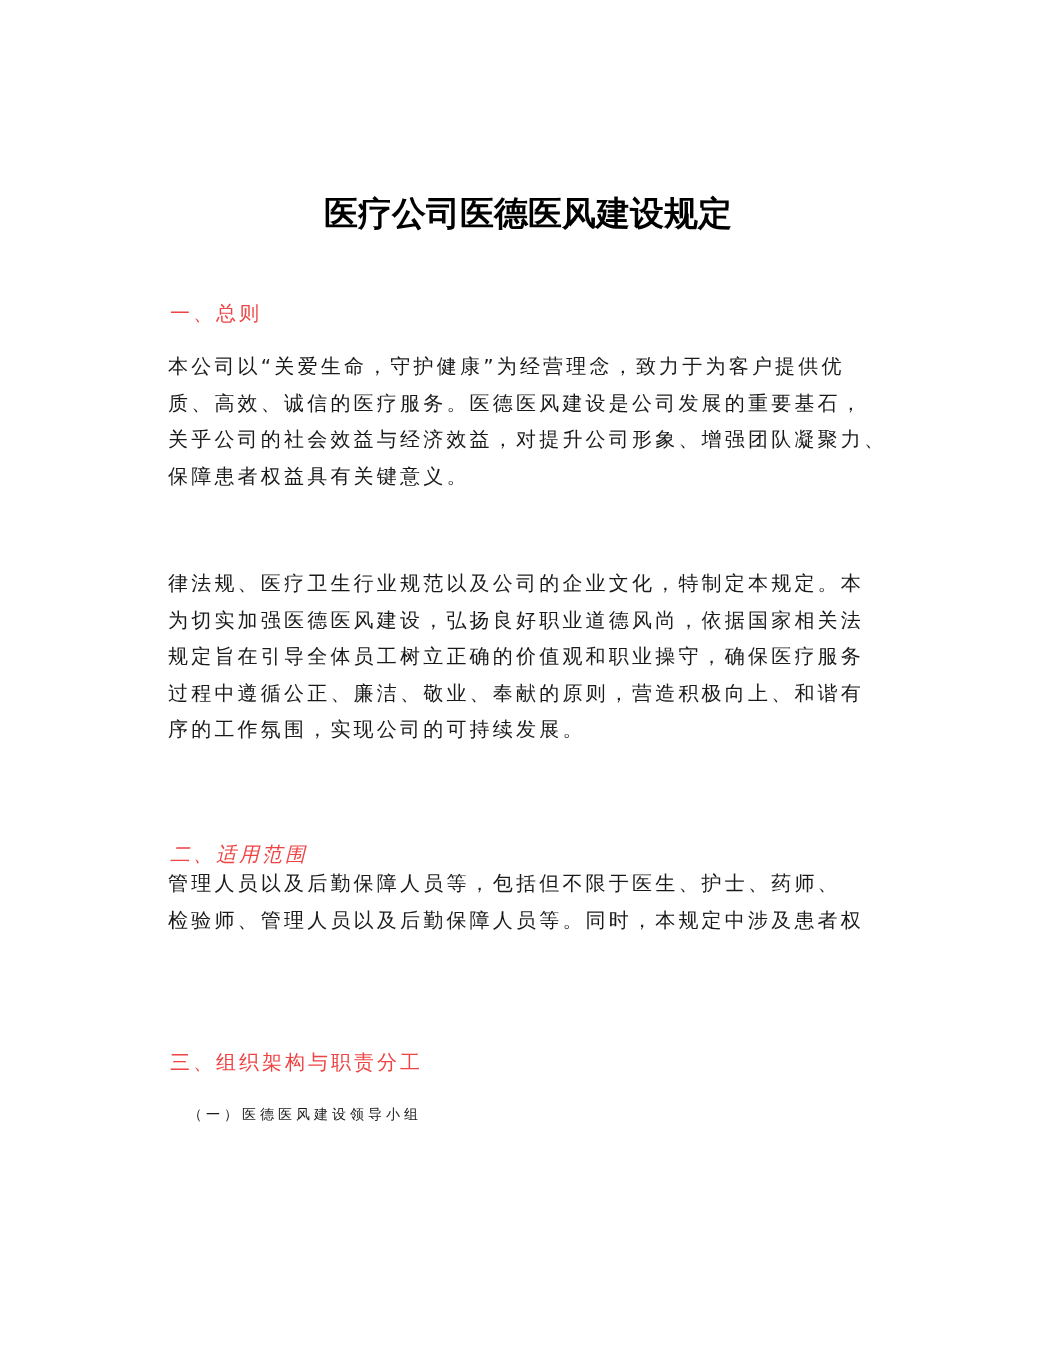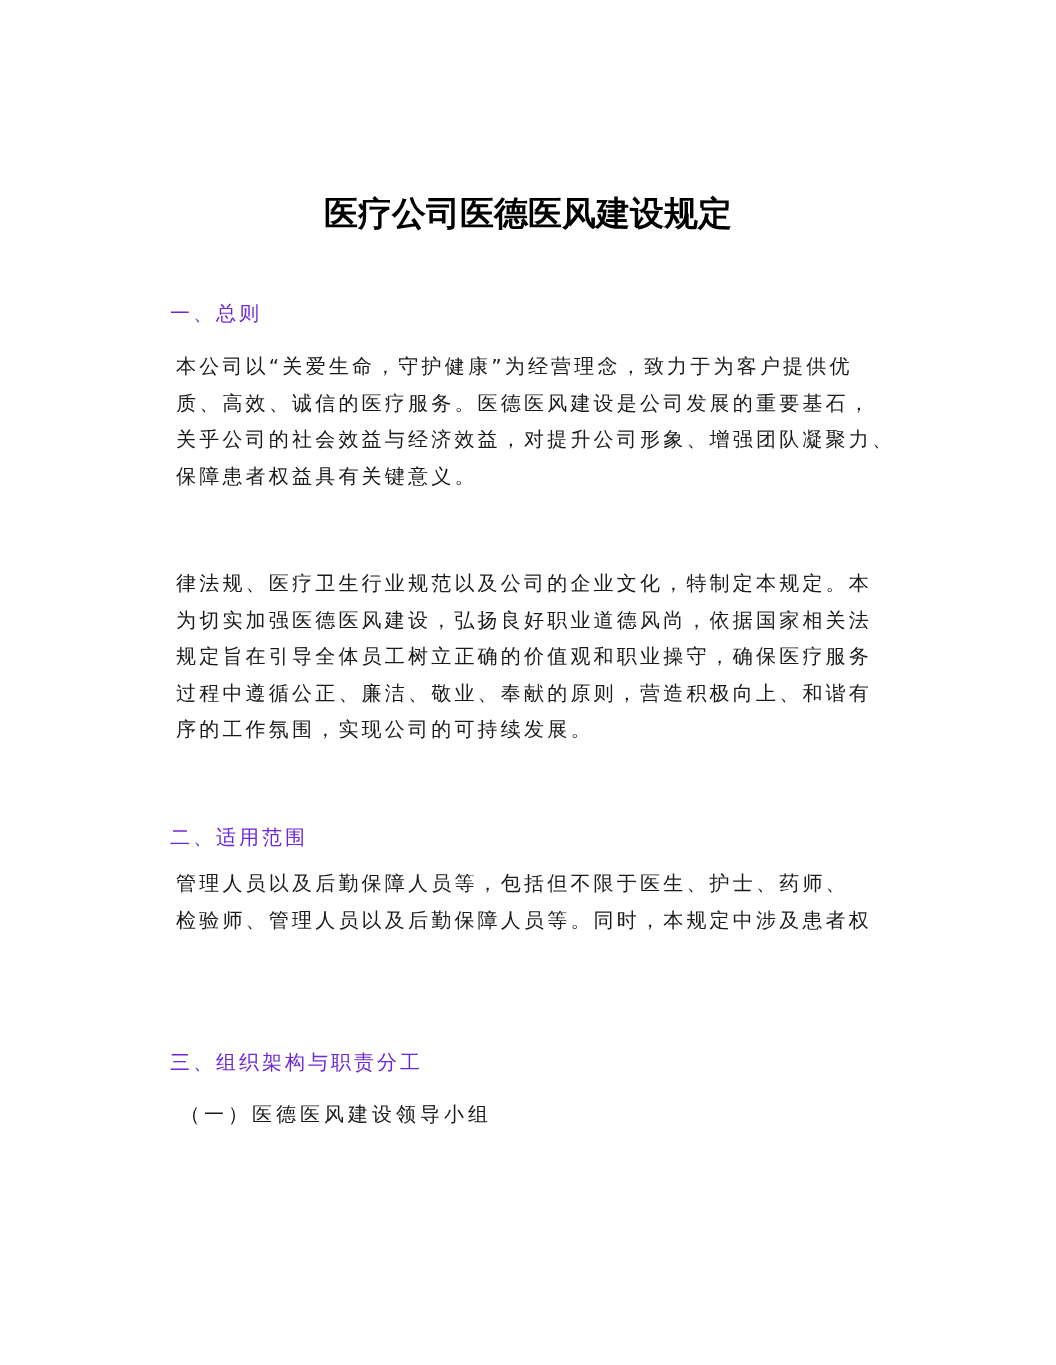--- a/index.html
+++ b/index.html
@@ -9,29 +9,29 @@
     color: #1a1a1a;
   }
   .page { position: absolute; left: 0; top: 0; width: 1056px; height: 1365px; margin-top: 8px; }
   .title {
     position: absolute; left: 0; width: 1056px; top: 180px;
     text-align: center; font-size: 34px; font-weight: bold; color: #000;
     letter-spacing: 0px; line-height: 50px;
   }
   .heading {
     position: absolute; left: 170px; font-size: 20px; letter-spacing: 3px;
-    line-height: 30px; color: #6d28d9;
+    line-height: 30px; color: #ef4444;
   }
   .para {
-    position: absolute; left: 176px; width: 770px;
+    position: absolute; left: 168px; width: 770px;
     font-size: 20px; line-height: 36.5px; letter-spacing: 3.2px; color: #1a1a1a;
   }
   .para .line { display: block; white-space: nowrap; }
   .sub-heading {
-    position: absolute; left: 180px; font-size: 20px; letter-spacing: 4px;
+    position: absolute; left: 188px; font-size: 14px; letter-spacing: 4px;
     line-height: 30px; color: #1a1a1a;
   }
 </style>
 </head>
 <body>
 
 <div class="page">
 
   <div class="title">医疗公司医德医风建设规定</div>
 
@@ -45,21 +45,21 @@
   </div>
 
   <div class="para" style="top:557px;">
     <span class="line">律法规、医疗卫生行业规范以及公司的企业文化，特制定本规定。本</span>
     <span class="line">为切实加强医德医风建设，弘扬良好职业道德风尚，依据国家相关法</span>
     <span class="line">规定旨在引导全体员工树立正确的价值观和职业操守，确保医疗服务</span>
     <span class="line">过程中遵循公正、廉洁、敬业、奉献的原则，营造积极向上、和谐有</span>
     <span class="line">序的工作氛围，实现公司的可持续发展。</span>
   </div>
 
-  <div class="heading" style="top:814px;">二、适用范围</div>
+  <div class="heading" style="top:831px;font-style:italic;">二、适用范围</div>
 
   <div class="para" style="top:857px;">
     <span class="line">管理人员以及后勤保障人员等，包括但不限于医生、护士、药师、</span>
     <span class="line">检验师、管理人员以及后勤保障人员等。同时，本规定中涉及患者权</span>
   </div>
 
   <div class="heading" style="top:1039px;">三、组织架构与职责分工</div>
 
   <div class="sub-heading" style="top:1091px;">（一）医德医风建设领导小组</div>
 

